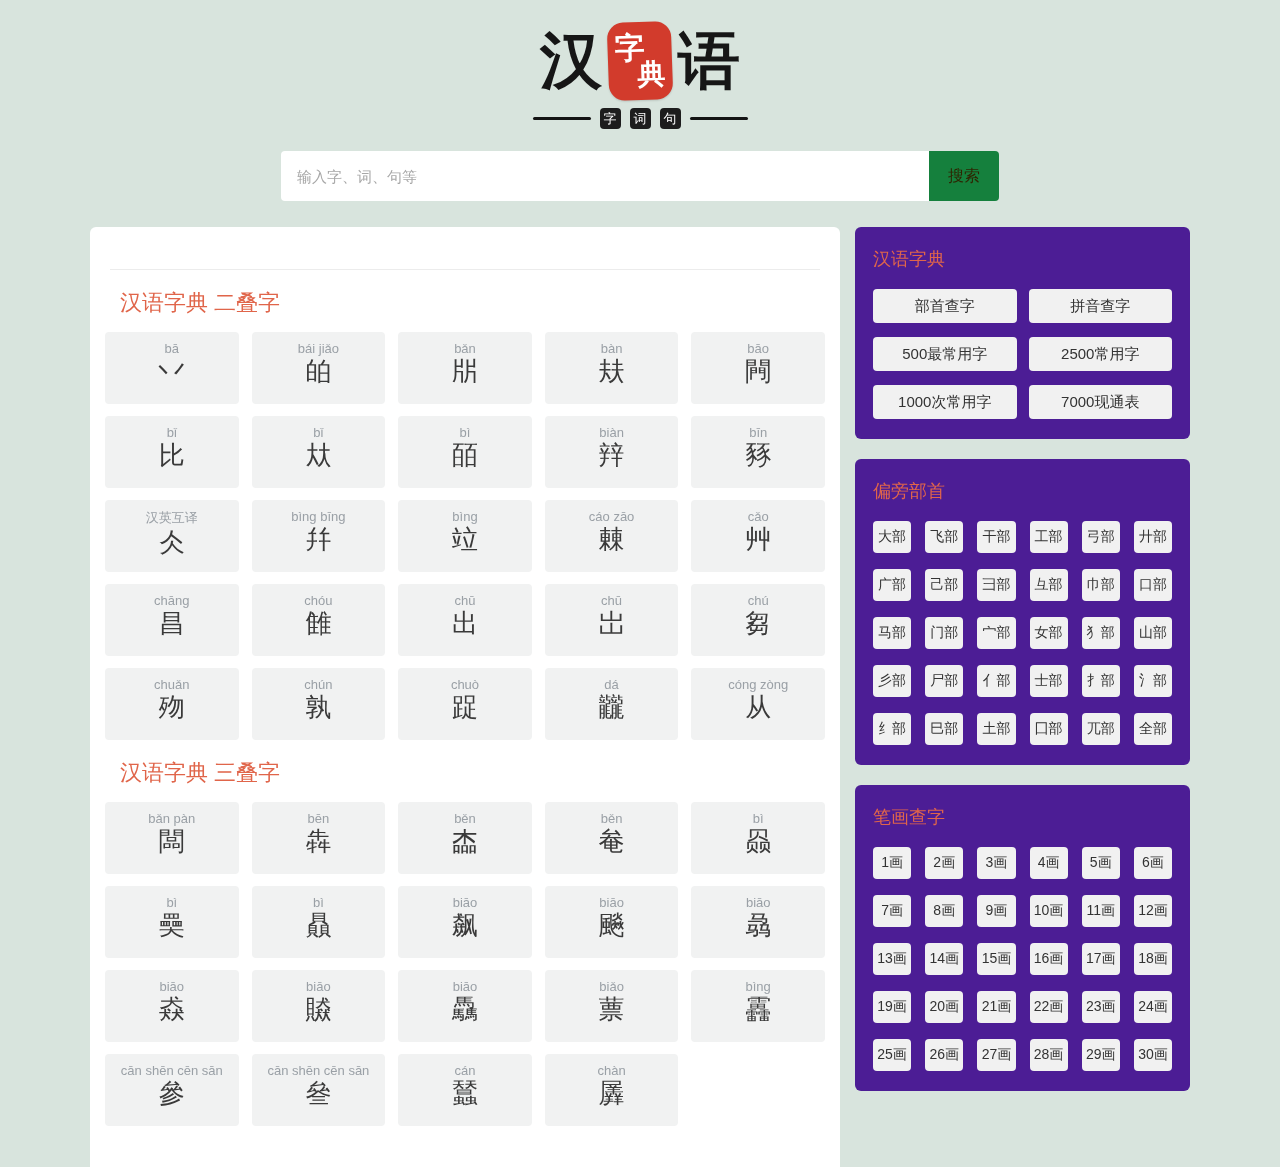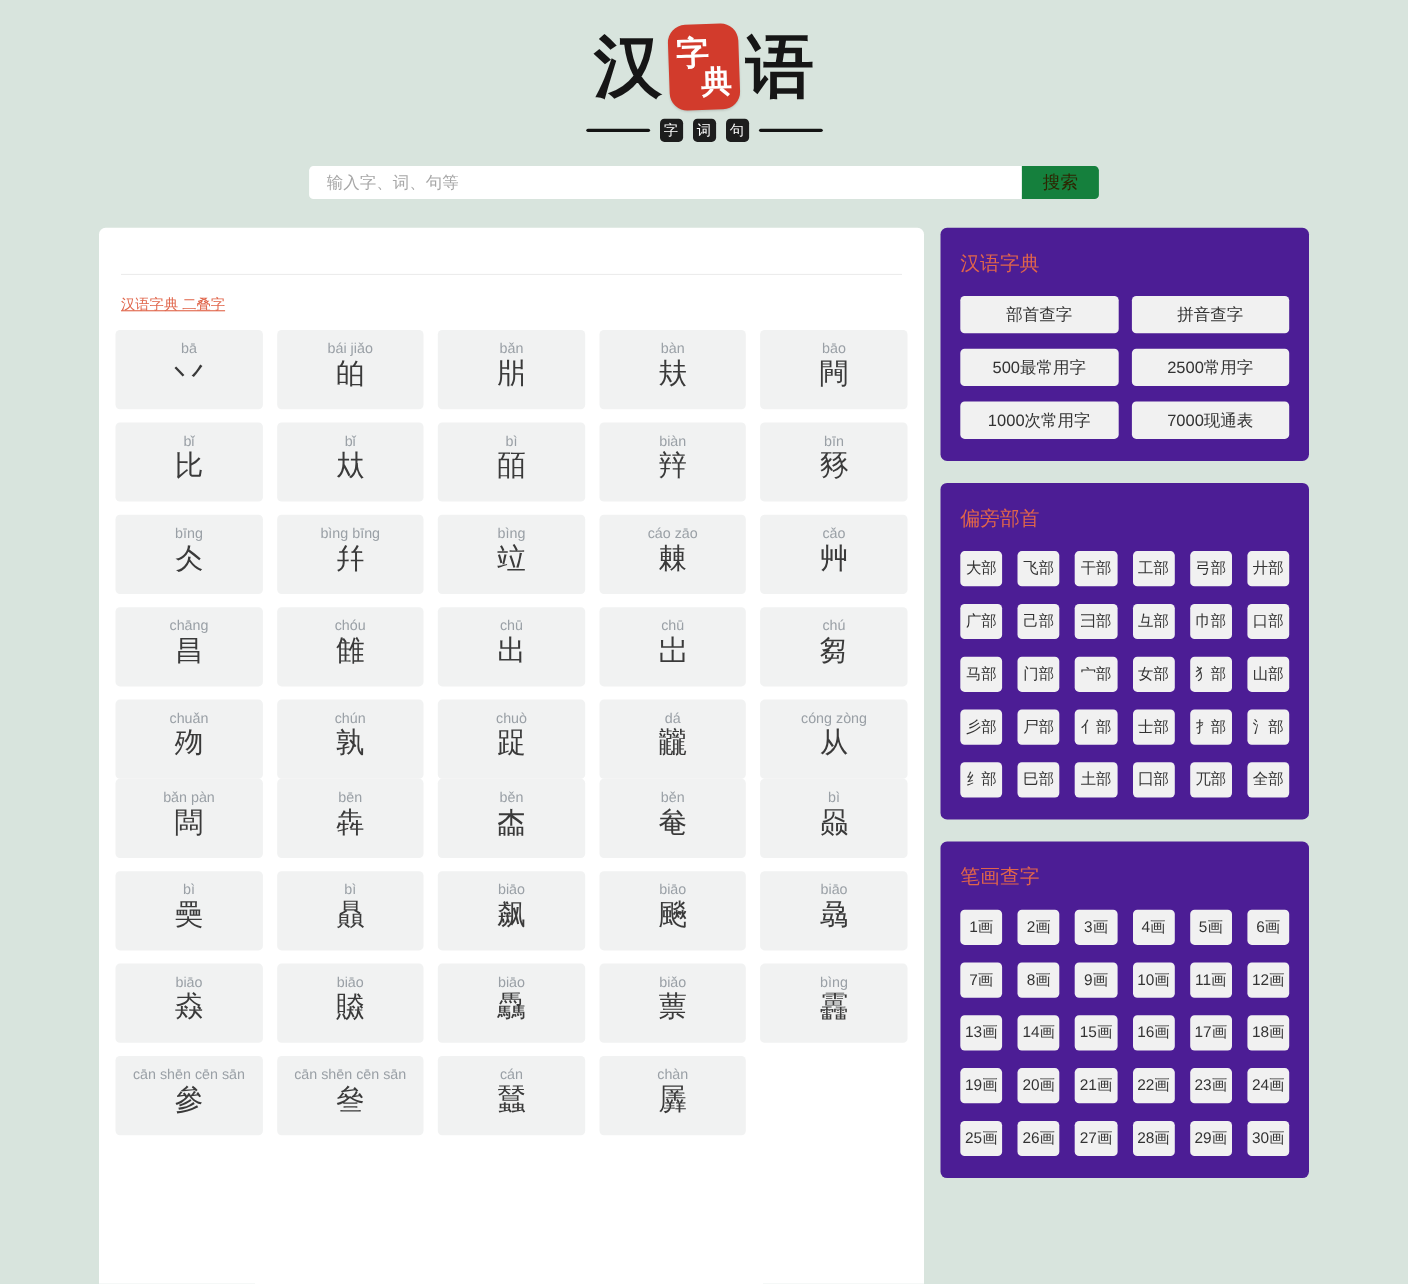--- a/index.html
+++ b/index.html
@@ -24,21 +24,21 @@
   .seal-char { position:absolute; color:#fff; font-family:"DejaVu Serif", serif; font-weight:bold; }
   .seal-char.top  { font-size:30px; top:6px;  left:7px;  }
   .seal-char.bot  { font-size:28px; bottom:6px; right:7px; }
   .logo-sub { display:flex; justify-content:center; align-items:center; gap:9px; margin-top:8px; }
   .logo-line { width:58px; height:3px; background:#141414; border-radius:2px; }
   .logo-badge {
     width:21px; height:21px; background:#1d1d1d; border-radius:4px;
     color:#fff; font-size:13px; line-height:21px; text-align:center;
   }
   
-  .search-row { width:718px; margin:22px auto 0; display:flex; height:30px;border-radius:15px; }
+  .search-row { width:718px; margin:22px auto 0; display:flex; height:50px;border-radius:15px; }
   .search-input {
     flex:1; border:none; outline:none; background:#fff;
     border-radius:4px 0 0 4px; padding:0 16px; font-size:15px; color:#333;
     font-family:"Liberation Sans", sans-serif;
   }
   .search-input::placeholder { color:#a7a7a7; }
   .search-btn {
     width:70px; border:none; background:#15803d; border-radius:0 4px 4px 0;
     font-size:16px; color:#2e2502; cursor:pointer;
     font-family:"Liberation Sans", sans-serif;
@@ -49,21 +49,21 @@
     width:750px; background:#fff; border-radius:6px;
     padding:22px 15px 30px; min-height:980px;
   }
   .sidebar { width:335px; margin-left:15px; }
   .side-card { background:#4c1d95; border-radius:6px; padding:20px 18px; margin-bottom:20px; }
   .side-title, .section-title { color:#e0654a; font-size:18px; font-weight:normal; }
   .side-title { margin-bottom:18px; }
   
   .intro { font-size:15px; line-height:1.85; color:#3c3c3c; padding:0 5px; }
   .divider { border-top:1px solid #ececec; margin:20px 5px 0; }
-  .section-title { font-size:13px; margin:18px 5px 14px;text-decoration:underline; }
+  .section-title { font-size:22px; margin:18px 15px 14px; }
   .char-grid { display:grid; grid-template-columns:repeat(5,1fr); gap:12px 13px; }
   .char-card {
     background:#f1f2f2; border-radius:4px; height:72px;
     display:flex; flex-direction:column; align-items:center; cursor:pointer;
   }
   .char-card .pinyin { font-size:13px; color:#9aa0a6; margin-top:9px; white-space:nowrap; }
   .char-card .hanzi { font-size:26px; color:#3a3a3a; line-height:1.2; }
   
   .btn-grid { display:grid; gap:14px 12px; }
   .btn-grid.cols2 { grid-template-columns:repeat(2,1fr); }
@@ -142,21 +142,21 @@
           </div>
           <div class="char-card">
             <span class="pinyin">biàn</span>
             <span class="hanzi">辡</span>
           </div>
           <div class="char-card">
             <span class="pinyin">bīn</span>
             <span class="hanzi">豩</span>
           </div>
           <div class="char-card">
-            <span class="pinyin">bīng</span>
+            <span class="pinyin">汉英互译</span>
             <span class="hanzi">仌</span>
           </div>
           <div class="char-card">
             <span class="pinyin">bìng bīng</span>
             <span class="hanzi">幷</span>
           </div>
           <div class="char-card">
             <span class="pinyin">bìng</span>
             <span class="hanzi">竝</span>
           </div>
@@ -202,20 +202,21 @@
           </div>
           <div class="char-card">
             <span class="pinyin">dá</span>
             <span class="hanzi">龖</span>
           </div>
           <div class="char-card">
             <span class="pinyin">cóng zòng</span>
             <span class="hanzi">从</span>
           </div>
         </div>
+        <h2 class="section-title">汉语字典 三叠字</h2>
         <div class="char-grid">
           <div class="char-card">
             <span class="pinyin">bǎn pàn</span>
             <span class="hanzi">闆</span>
           </div>
           <div class="char-card">
             <span class="pinyin">bēn</span>
             <span class="hanzi">犇</span>
           </div>
           <div class="char-card">

